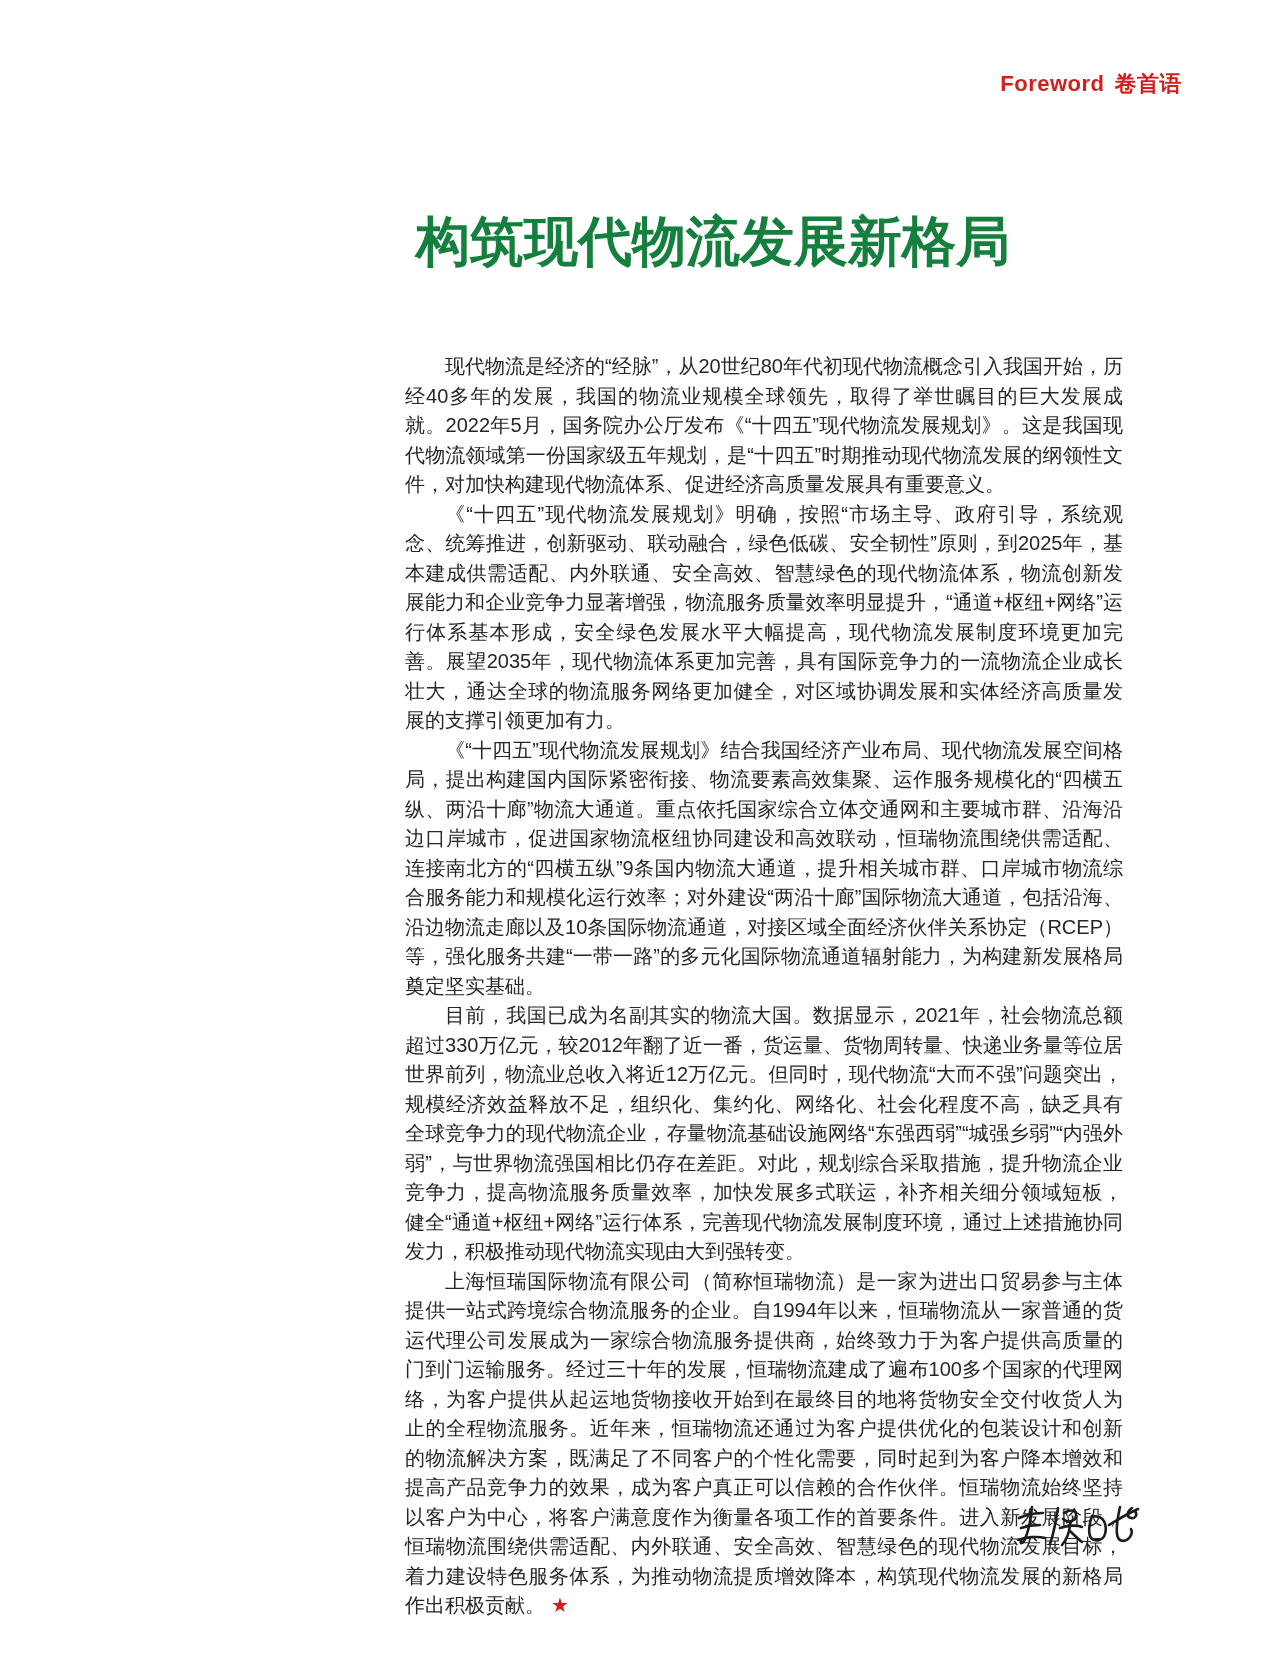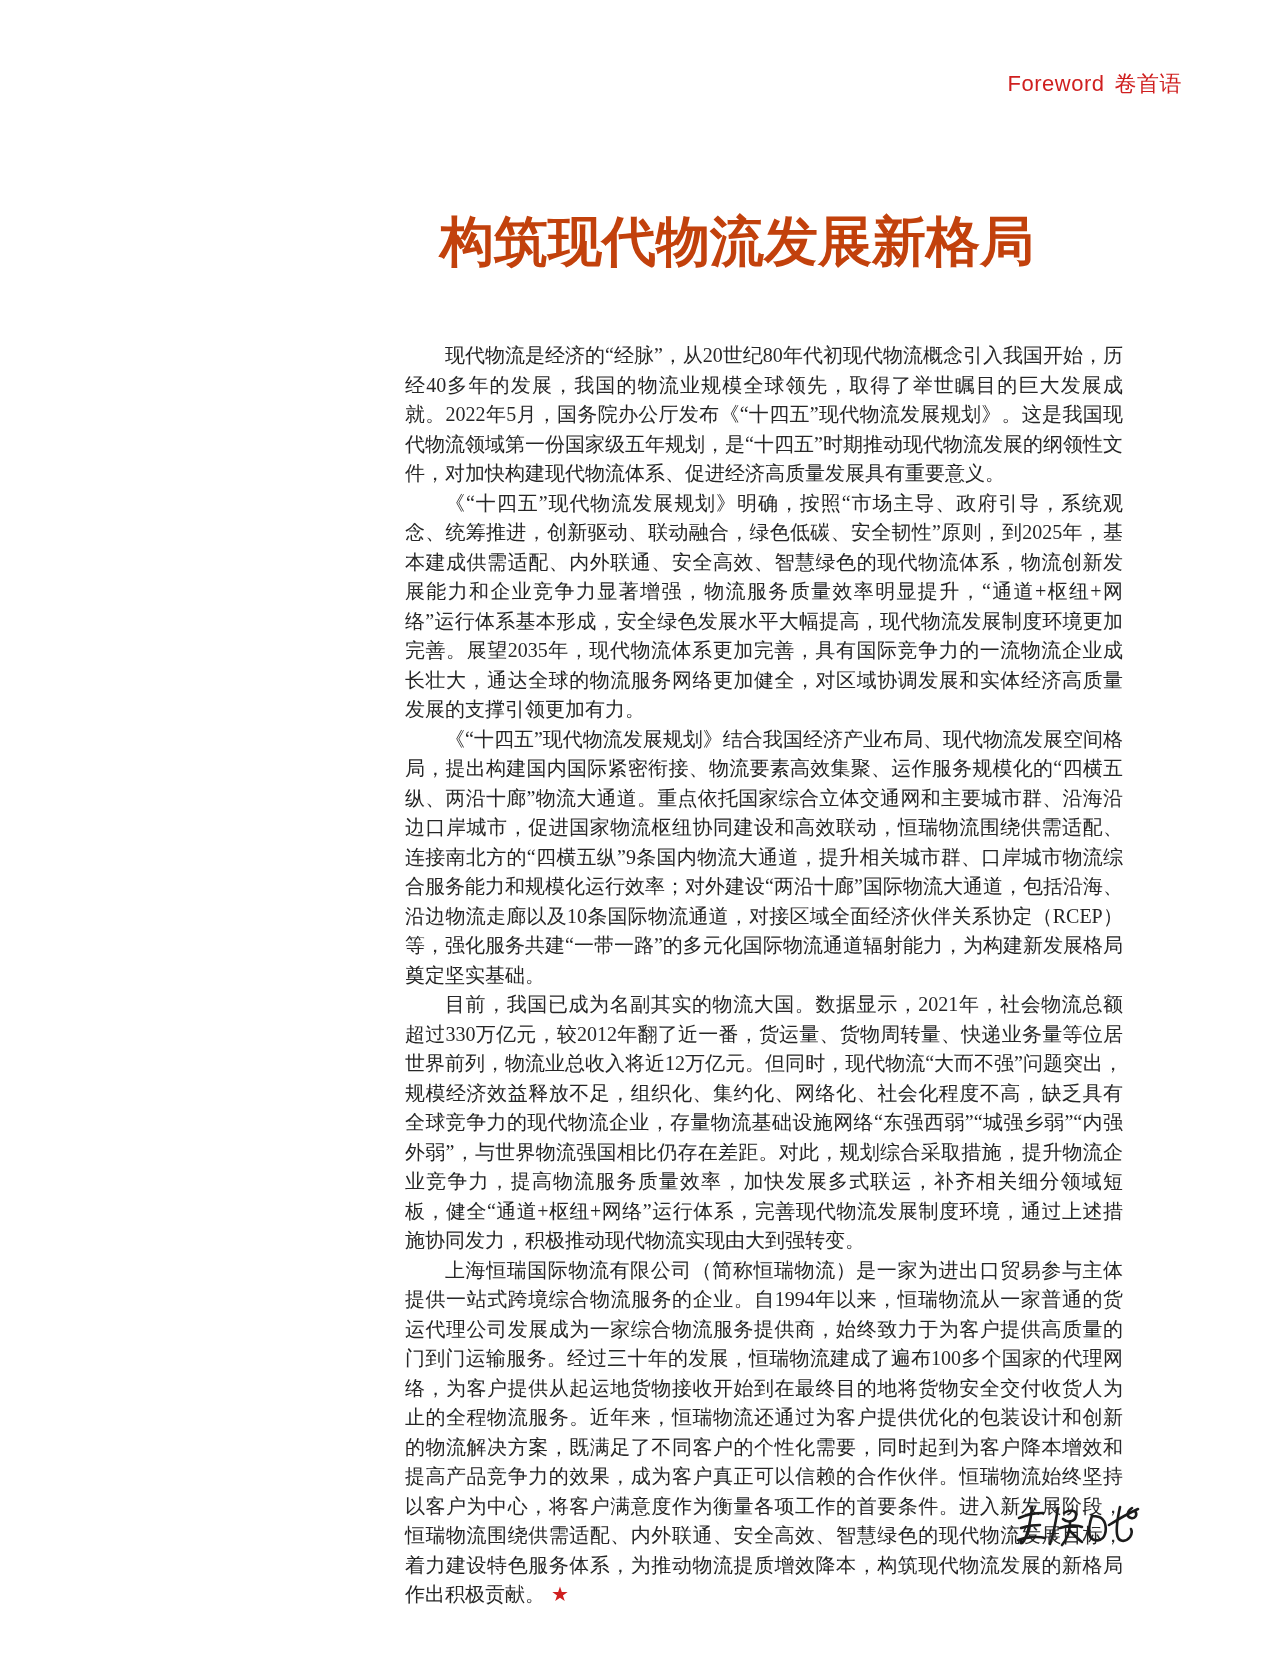--- a/index.html
+++ b/index.html
@@ -14,47 +14,46 @@
     background: #ffffff;
     overflow: hidden;
     font-family: "Liberation Serif", serif;
   }
   .foreword-label {
     position: absolute;
     top: 69px;
     right: 88px;
     font-family: "Liberation Sans", sans-serif;
     font-size: 22px;
-    font-weight: 400;
+    font-weight: 700;
     letter-spacing: 0.5px;
     white-space: nowrap;
   }
   .foreword-label .en { margin-right: 10px; }
   .page-title {
     position: absolute;
     left: 416px;
     top: 170px;
     font-size: 54px;
     font-weight: 700;
     letter-spacing: 0px;
-    color: #c2410c;
+    color: #15803d;
     font-family: "Liberation Serif", serif;
     white-space: nowrap;
-    margin-left: 24px;
   }
   .body-column {
     position: absolute;
     left: 405px;
-    top: 341px;
+    top: 352px;
     width: 718px;
     font-size: 20px;
     line-height: 29.5px;
     text-align: justify;
     color: #262626;
-    font-family: Liberation Serif, serif;
+    font-family: Liberation Sans, sans-serif;
   }
   .body-column p {
     margin: 0;
     padding: 0;
     text-indent: 2em;
   }
   .star {
     font-size: 20px;
     margin-left: 6px;
     vertical-align: baseline;

